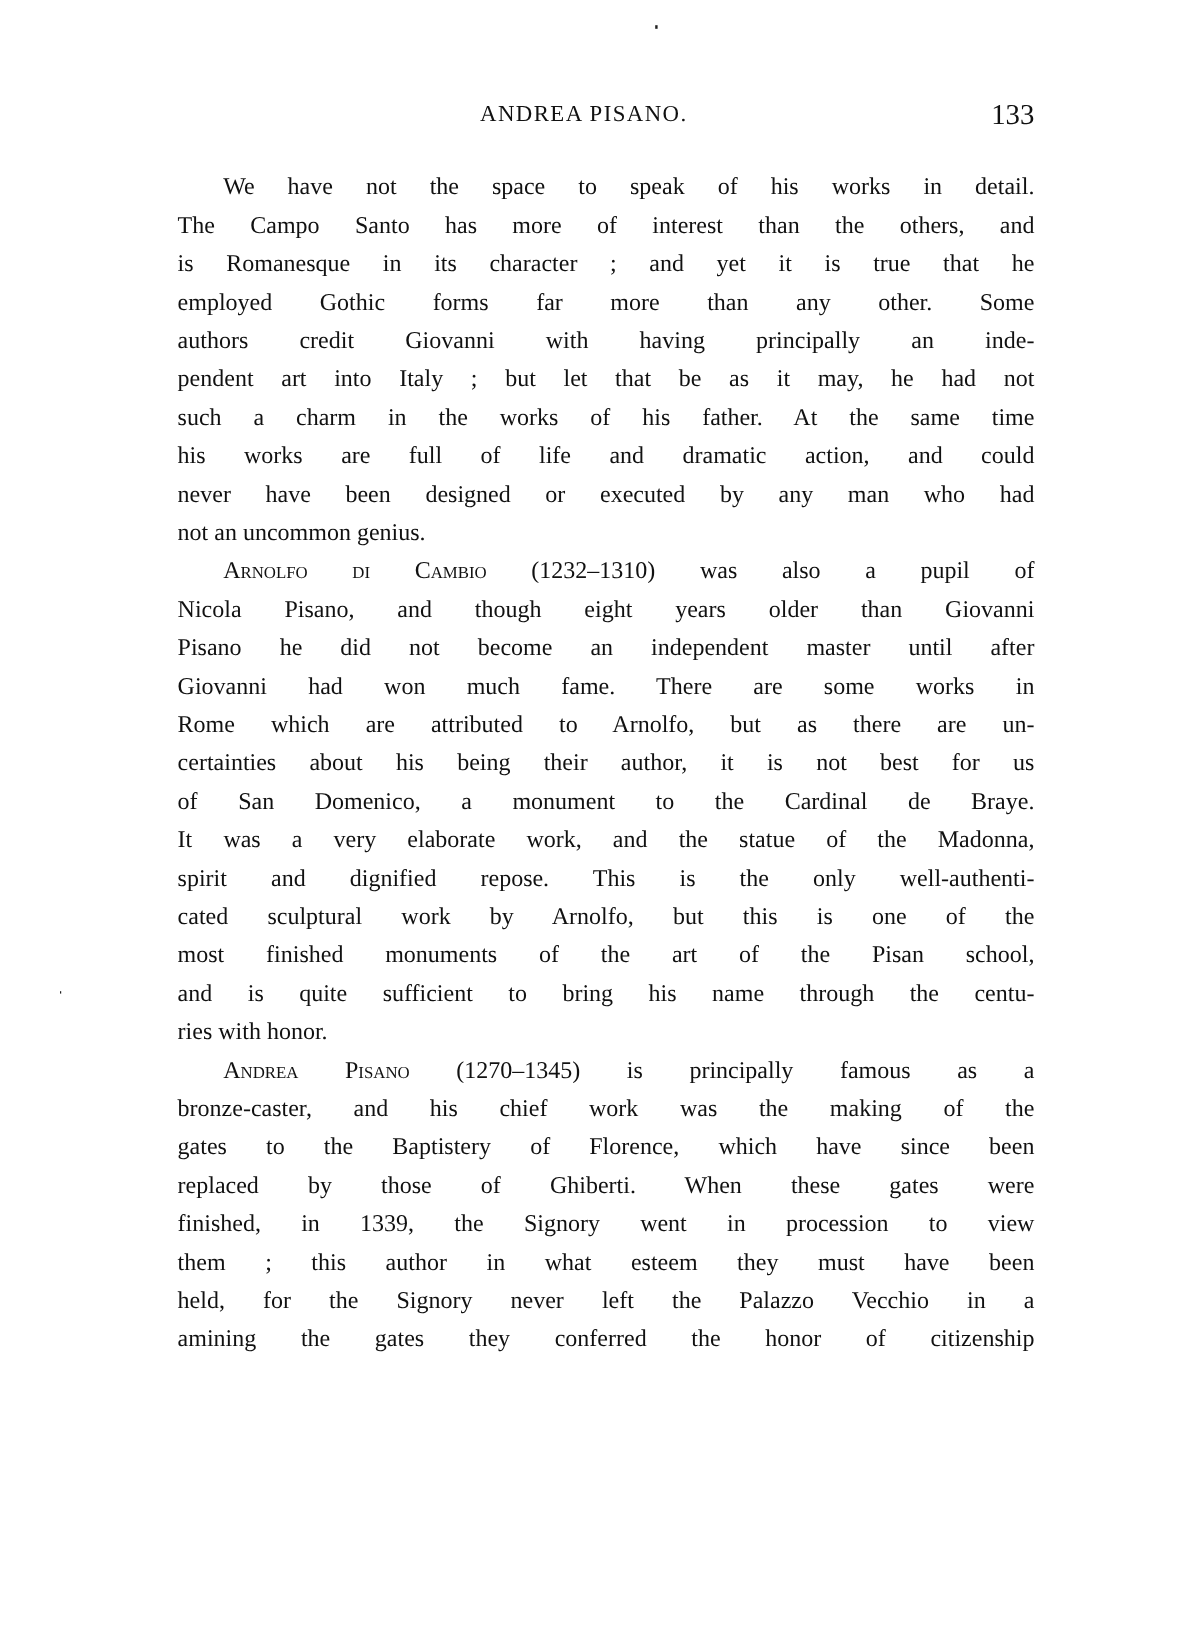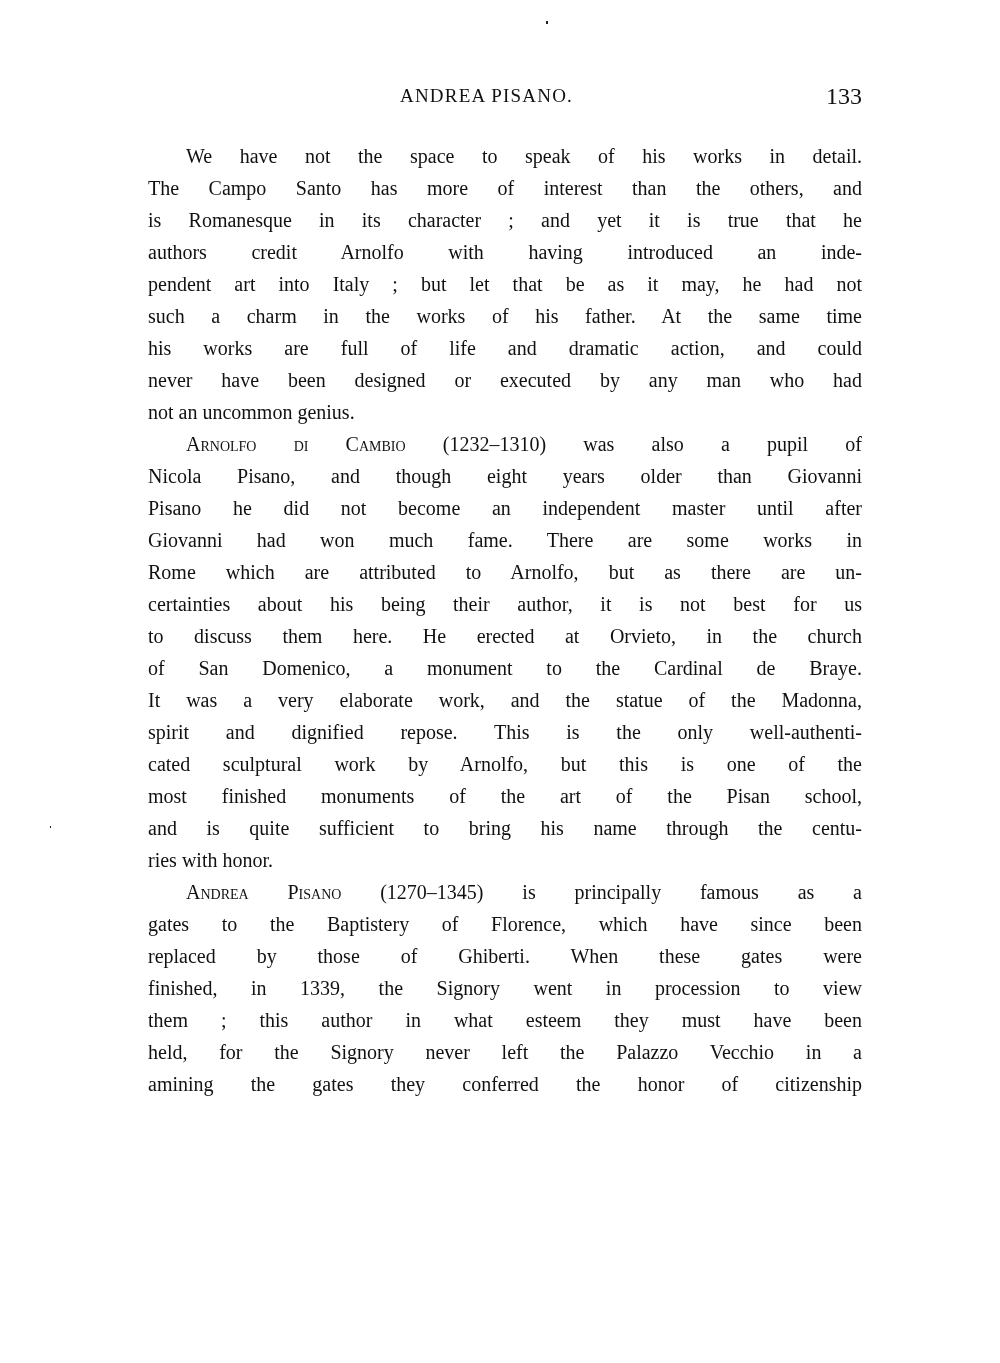--- a/index.html
+++ b/index.html
@@ -77,47 +77,48 @@
   <span class="running-head">Andrea Pisano.</span>
   <span class="page-number">133</span>
 </div>
 
 <div class="body-text">
 
   <div>
     <span class="line indent">We have not the space to speak of his works in detail.</span>
     <span class="line">The Campo Santo has more of interest than the others, and</span>
     <span class="line">is Romanesque in its character ; and yet it is true that he</span>
-    <span class="line">authors credit Arnolfo with having introduced an inde-</span>
+    <span class="line">employed Gothic forms far more than any other. Some</span>
+    <span class="line">authors credit Giovanni with having principally an inde-</span>
     <span class="line">pendent art into Italy ; but let that be as it may, he had not</span>
     <span class="line">such a charm in the works of his father. At the same time</span>
     <span class="line">his works are full of life and dramatic action, and could</span>
     <span class="line">never have been designed or executed by any man who had</span>
     <span class="line last">not an uncommon genius.</span>
   </div>
 
   <div>
     <span class="line indent"><span class="sc">Arnolfo di Cambio</span><span> (1232–1310) was also a pupil of</span></span>
     <span class="line">Nicola Pisano, and though eight years older than Giovanni</span>
     <span class="line">Pisano he did not become an independent master until after</span>
     <span class="line">Giovanni had won much fame. There are some works in</span>
     <span class="line">Rome which are attributed to Arnolfo, but as there are un-</span>
     <span class="line">certainties about his being their author, it is not best for us</span>
-    <span class="line">to discuss them here. He erected at Orvieto, in the church</span>
     <span class="line">of San Domenico, a monument to the Cardinal de Braye.</span>
     <span class="line">It was a very elaborate work, and the statue of the Madonna,</span>
     <span class="line">spirit and dignified repose. This is the only well-authenti-</span>
     <span class="line">cated sculptural work by Arnolfo, but this is one of the</span>
     <span class="line">most finished monuments of the art of the Pisan school,</span>
     <span class="line">and is quite sufficient to bring his name through the centu-</span>
     <span class="line last">ries with honor.</span>
   </div>
 
   <div>
     <span class="line indent"><span class="sc">Andrea Pisano</span><span> (1270–1345) is principally famous as a</span></span>
+    <span class="line">bronze-caster, and his chief work was the making of the</span>
     <span class="line">gates to the Baptistery of Florence, which have since been</span>
     <span class="line">replaced by those of Ghiberti. When these gates were</span>
     <span class="line">finished, in 1339, the Signory went in procession to view</span>
     <span class="line">them ; this author in what esteem they must have been</span>
     <span class="line">held, for the Signory never left the Palazzo Vecchio in a</span>
     <span class="line">amining the gates they conferred the honor of citizenship</span>
   </div>
 </div>
 
 </body></html>

